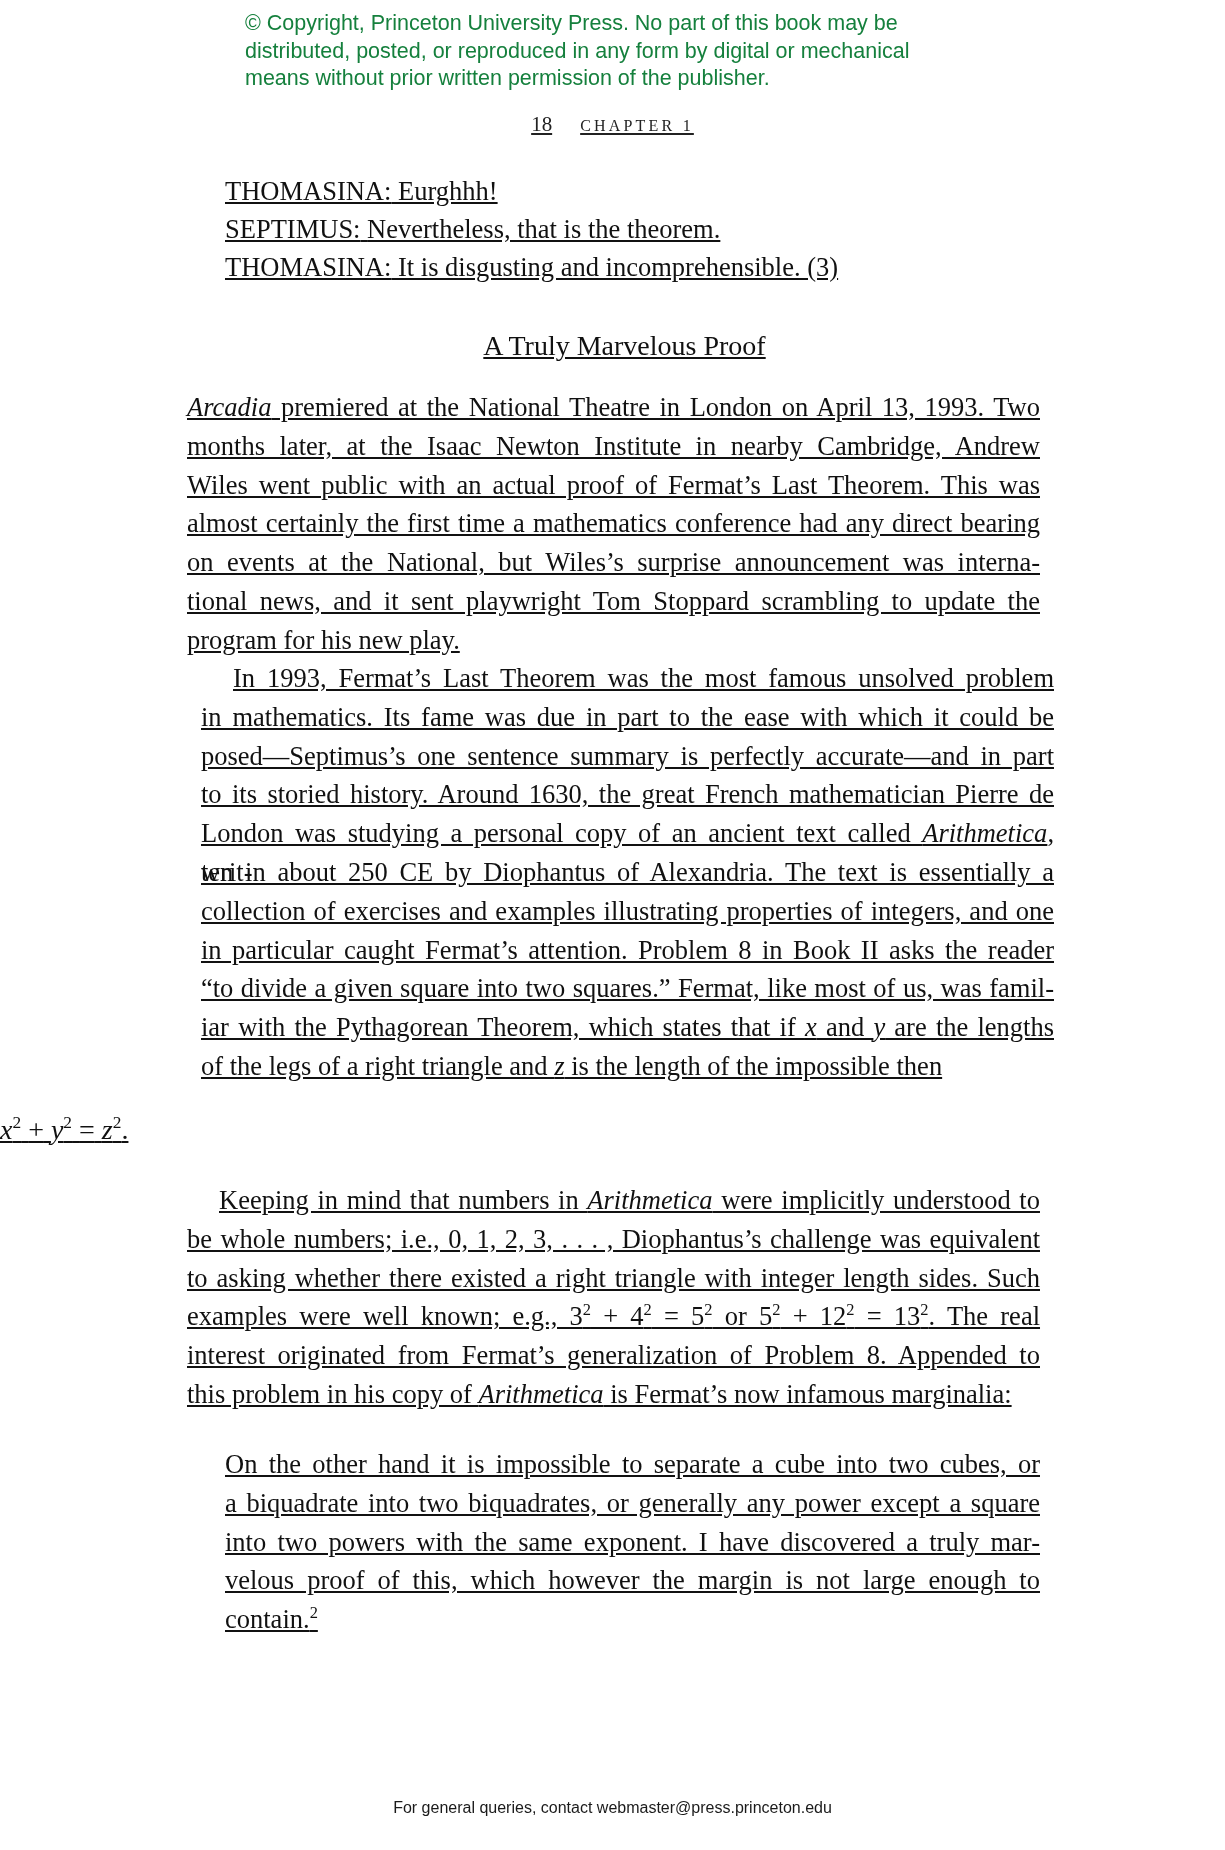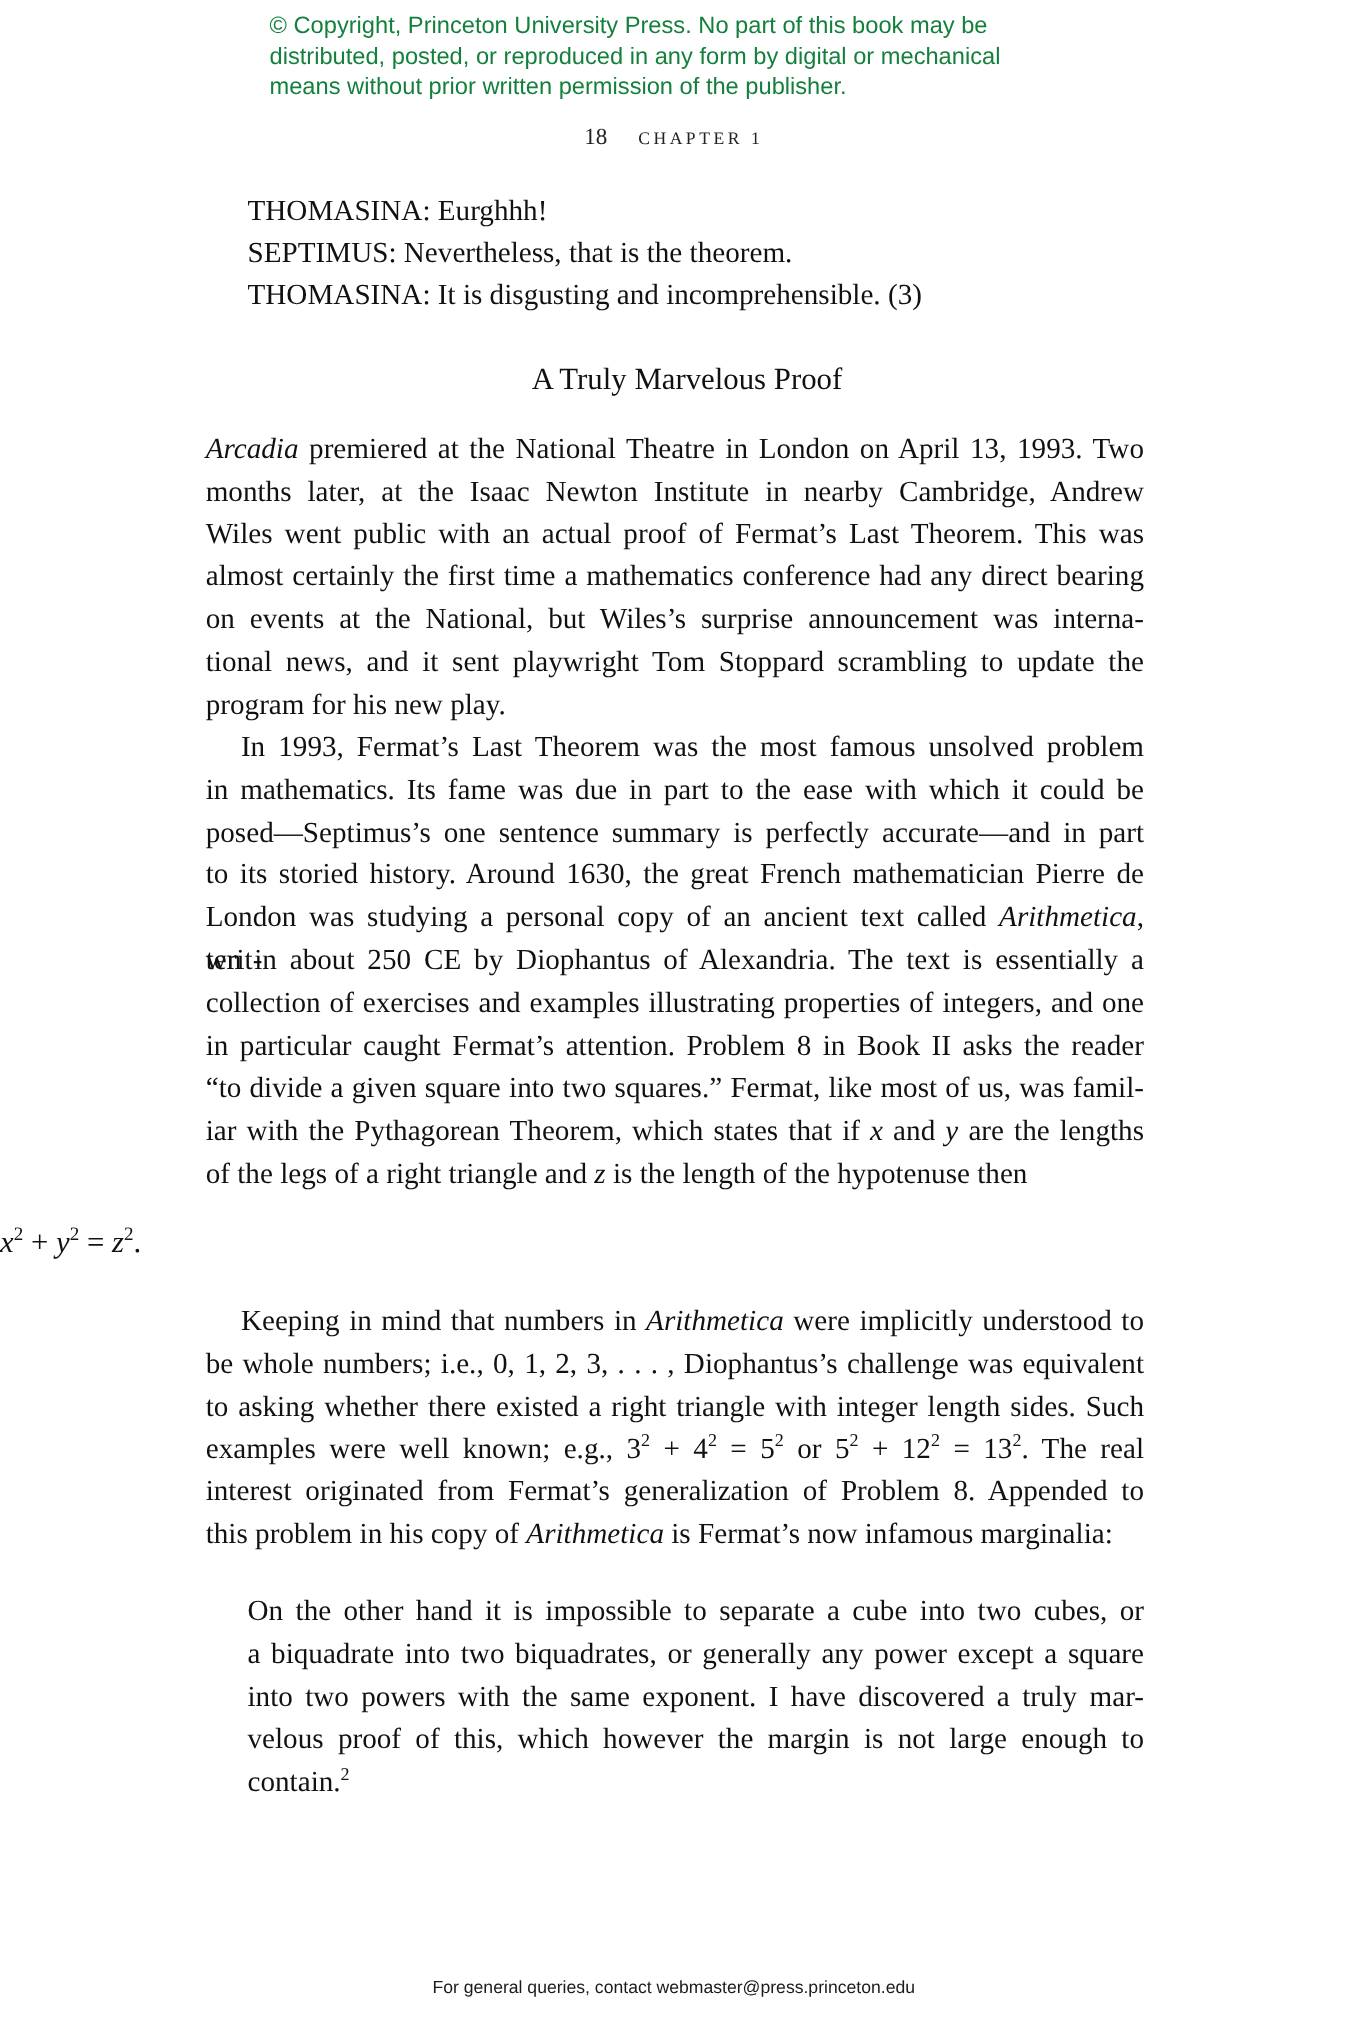--- a/index.html
+++ b/index.html
@@ -1,18 +1,18 @@
 <!DOCTYPE html>
 <html><head>
 <meta charset="utf-8">
 <style>
   html, body { margin: 0; padding: 0; background: #ffffff; }
   body { width: 1225px; height: 1850px; position: relative; overflow: hidden; color: #111111; }
   .sans { font-family: "Liberation Sans", sans-serif; }
-  .serif { font-family: "Liberation Serif", serif; }
+  .serif { font-family: "Liberation Serif", serif; text-decoration: underline; }
 
   #copyright {
     position: absolute; left: 245px; top: 10px; width: 760px;
     font-size: 21.5px; line-height: 27.5px; color: #15803d;
   }
   #copyright div { white-space: nowrap; }
 
   #running-head {
     position: absolute; left: 0; top: 110px; width: 1225px; text-align: center;
     font-size: 21px; line-height: 28px; color: #222;
@@ -33,21 +33,21 @@
     font-size: 28px; line-height: 38px; padding-left: 22px; box-sizing: border-box;
   }
 
   .para {
     position: absolute; left: 187px; width: 853px;
     font-size: 26.5px; line-height: 38.8px;
   }
   .para .l { display: block; height: 38.8px; }
   .para .indent { padding-left: 32px; }
   #para1 { top: 388px; }
-  #para2 { top: 659px; }
+  #para2 { top: 659px; margin-left: 14px; }
   #para3 { top: 1181px; }
   #quote { position: absolute; left: 225px; width: 815px; top: 1445px; font-size: 26.5px; line-height: 38.8px; }
   #quote .l { display: block; height: 38.8px; }
 
   #equation {
     position: absolute; left: 0; width: 970px; top: 1110px; text-align: left;
     font-size: 28px; line-height: 40px;
   }
   #equation i { font-style: italic; }
   sup { font-size: 62%; line-height: 0; vertical-align: 0.62em; }
@@ -93,21 +93,21 @@
   <span class="l just indent">In 1993, Fermat’s Last Theorem was the most famous unsolved problem</span>
   <span class="l just">in mathematics. Its fame was due in part to the ease with which it could be</span>
   <span class="l just">posed—Septimus’s one sentence summary is perfectly accurate—and in part</span>
   <span class="l just">to its storied history. Around 1630, the great French mathematician Pierre de</span>
   <span class="l just"><span>London was studying a personal copy of an ancient text called </span><i class="it">Arithmetica</i><span>, writ-</span></span>
   <span class="l just">ten in about 250 CE by Diophantus of Alexandria. The text is essentially a</span>
   <span class="l just">collection of exercises and examples illustrating properties of integers, and one</span>
   <span class="l just">in particular caught Fermat’s attention. Problem 8 in Book II asks the reader</span>
   <span class="l just">“to divide a given square into two squares.” Fermat, like most of us, was famil-</span>
   <span class="l just"><span>iar with the Pythagorean Theorem, which states that if </span><i class="it">x</i><span> and </span><i class="it">y</i><span> are the lengths</span></span>
-  <span class="l"><span>of the legs of a right triangle and </span><i class="it">z</i><span> is the length of the hypotenuse then</span></span>
+  <span class="l"><span>of the legs of a right triangle and </span><i class="it">z</i><span> is the length of the impossible then</span></span>
 </div>
 
 <div id="equation" class="serif">
   <i>x</i><sup>2</sup>
   <span>+</span>
   <i>y</i><sup>2</sup>
   <span>=</span>
   <i>z</i><sup>2</sup><span>.</span>
 </div>
 

